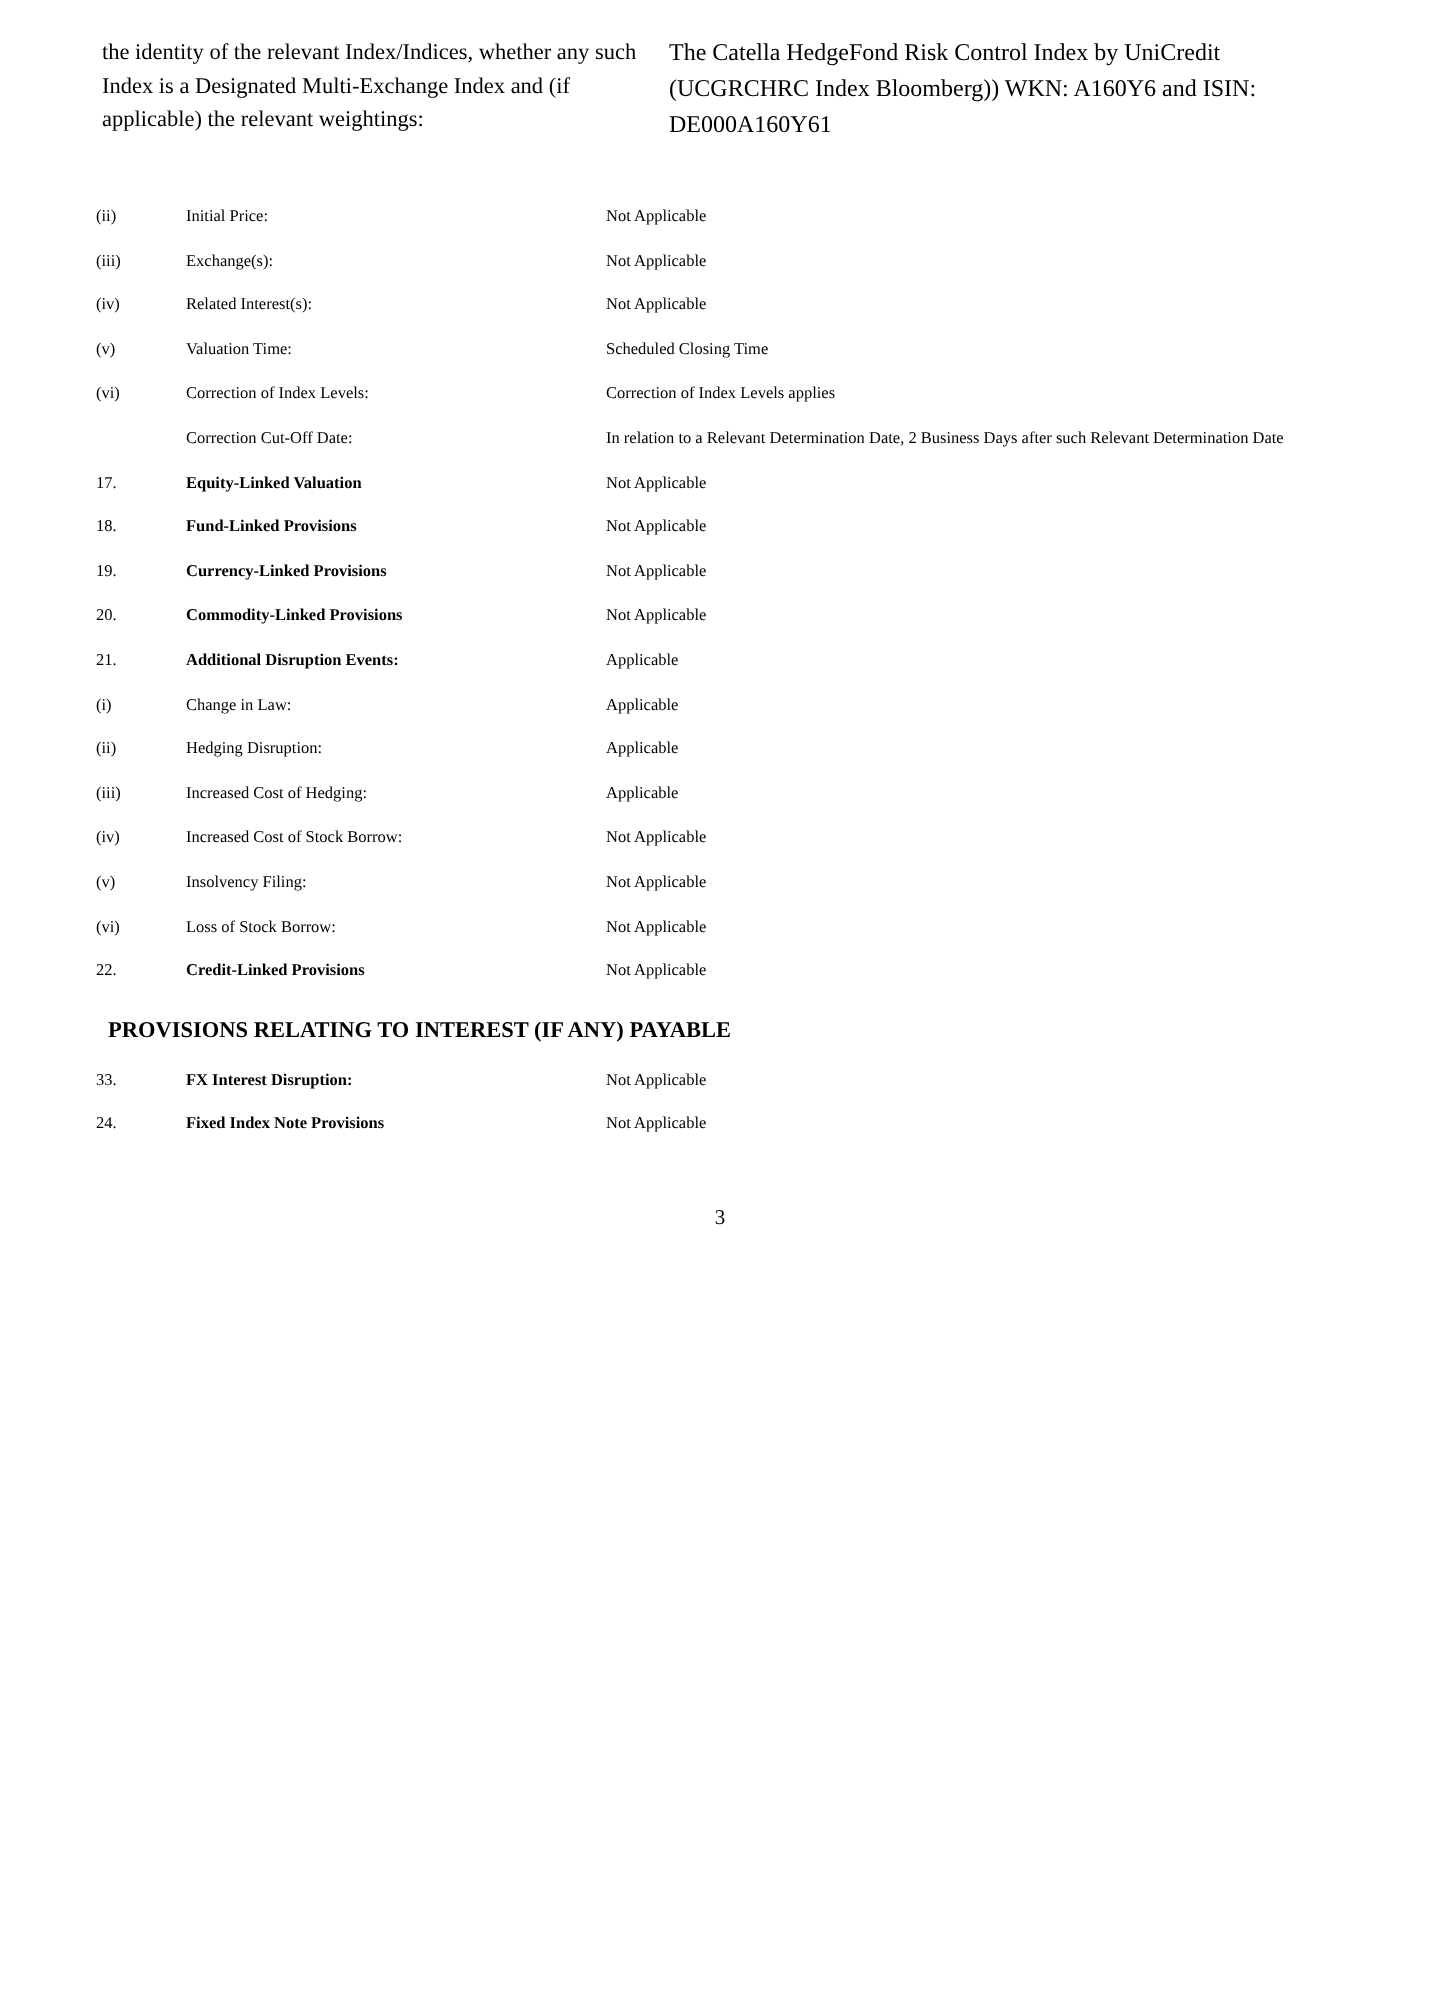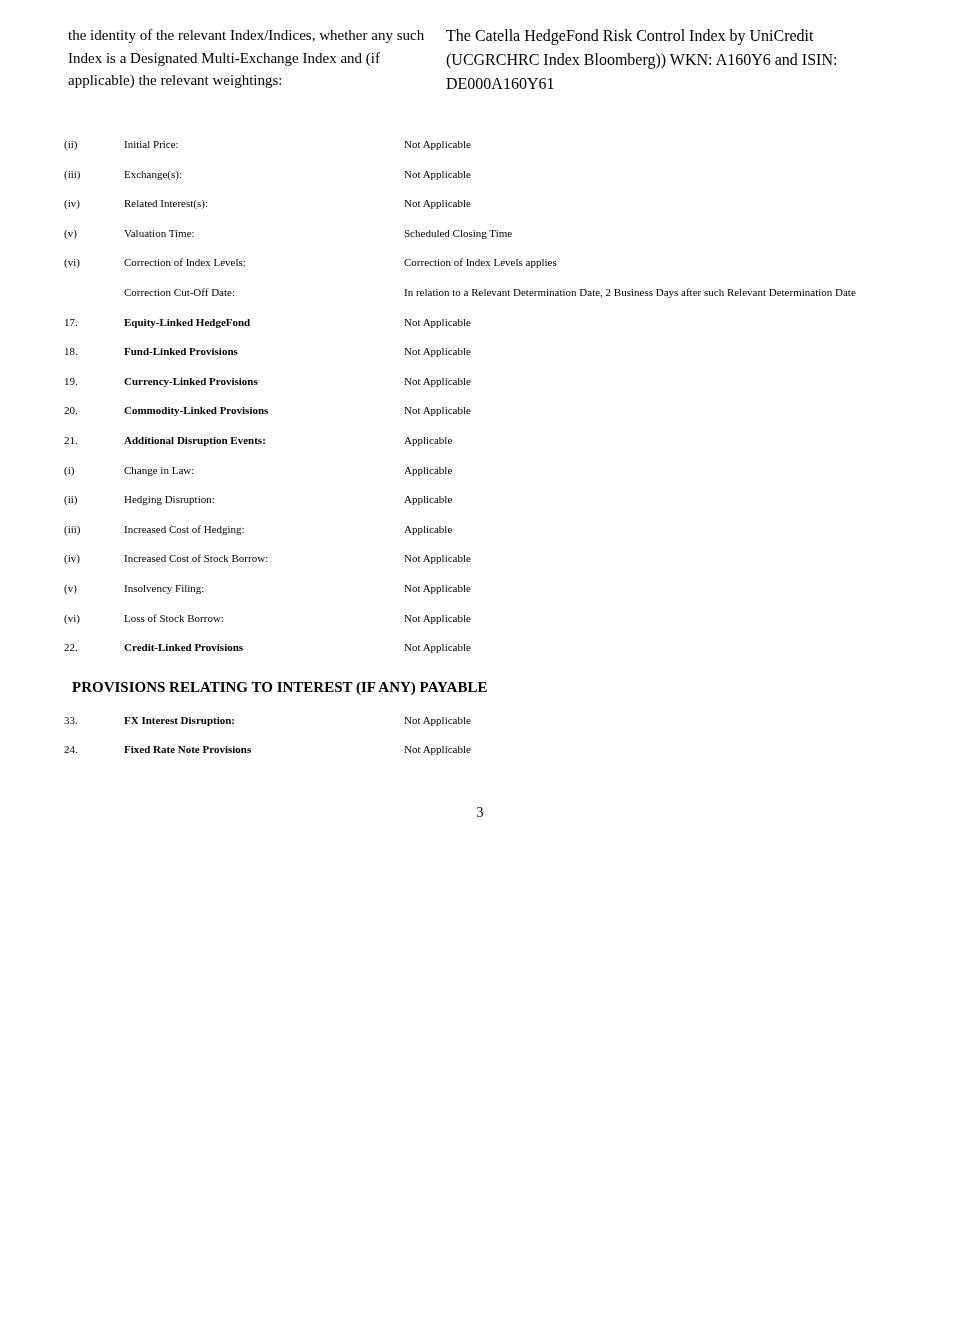--- a/index.html
+++ b/index.html
@@ -132,21 +132,21 @@
           <td class="col-label">Correction of Index Levels:</td>
           <td class="col-value">Correction of Index Levels applies</td>
         </tr>
         <tr>
           <td class="col-num"></td>
           <td class="col-label">Correction Cut-Off Date:</td>
           <td class="col-value">In relation to a Relevant Determination Date, 2 Business Days after such Relevant Determination Date</td>
         </tr>
         <tr>
           <td class="col-num">17.</td>
-          <td class="col-label"><b>Equity-Linked HedgeFond</b></td>
+          <td class="col-label"><b>Equity-Linked Valuation</b></td>
           <td class="col-value">Not Applicable</td>
         </tr>
         <tr>
           <td class="col-num">18.</td>
           <td class="col-label"><b>Fund-Linked Provisions</b></td>
           <td class="col-value">Not Applicable</td>
         </tr>
         <tr>
           <td class="col-num">19.</td>
           <td class="col-label"><b>Currency-Linked Provisions</b></td>
@@ -204,21 +204,21 @@
 
   <table class="content-table">
     <tbody id="lower-rows">
     <tr>
           <td class="col-num">33.</td>
           <td class="col-label"><b>FX Interest Disruption:</b></td>
           <td class="col-value">Not Applicable</td>
         </tr>
         <tr>
           <td class="col-num">24.</td>
-          <td class="col-label"><b>Fixed Rate Note Provisions</b></td>
+          <td class="col-label"><b>Fixed Index Note Provisions</b></td>
           <td class="col-value">Not Applicable</td>
         </tr>
       </tbody>
   </table>
 
   <div class="page-number">3</div>
 
 </div>
 
 </body></html>

